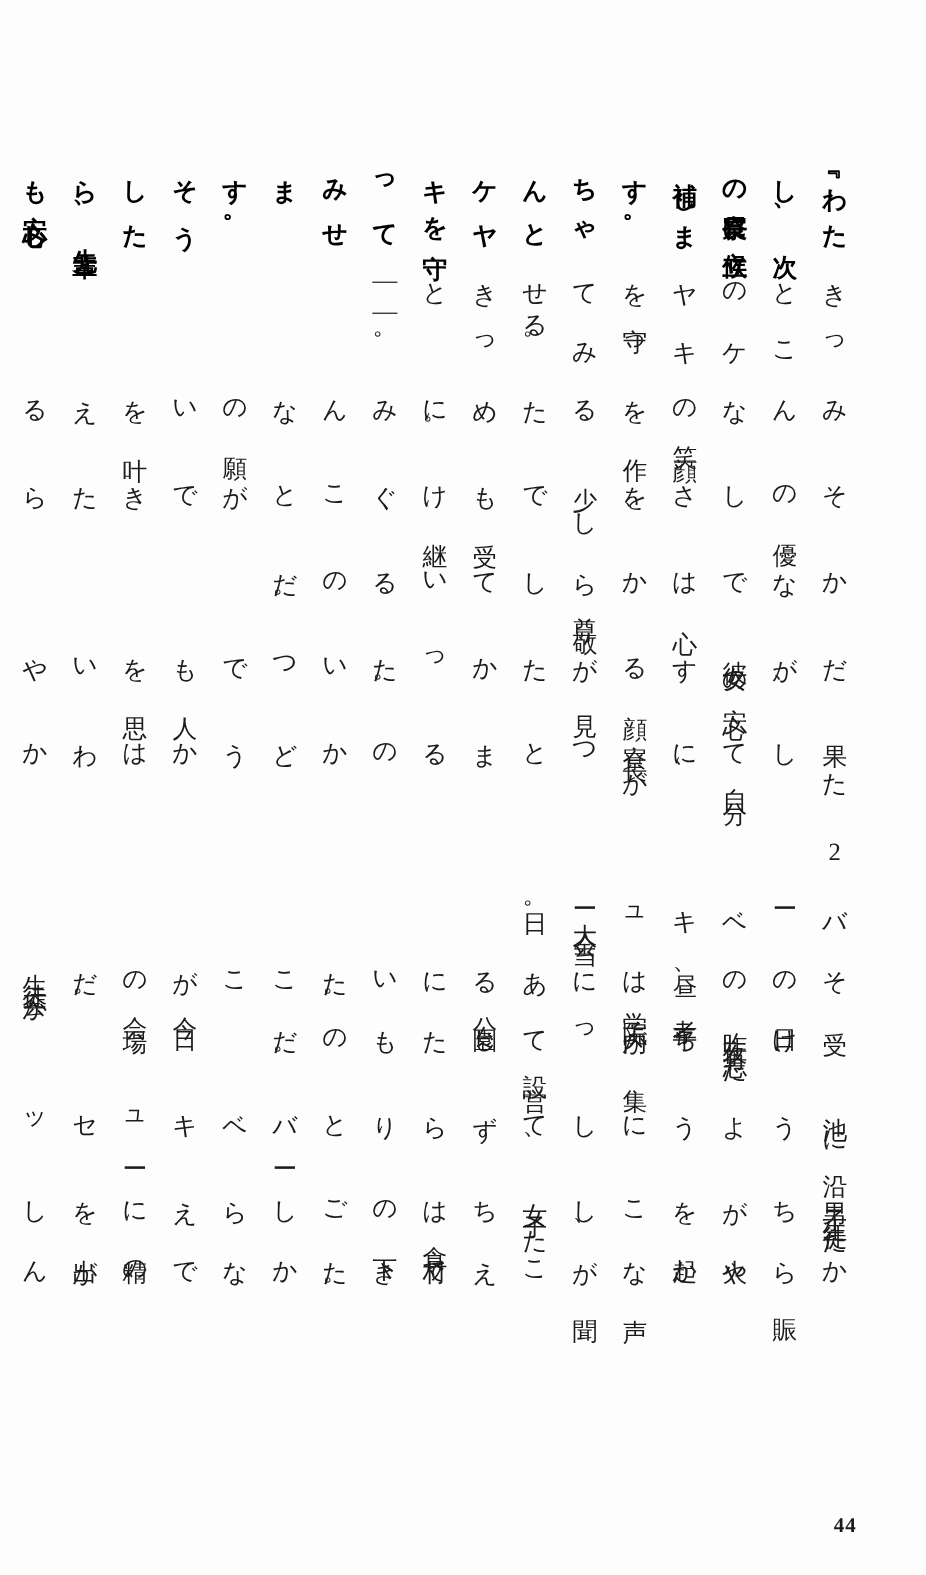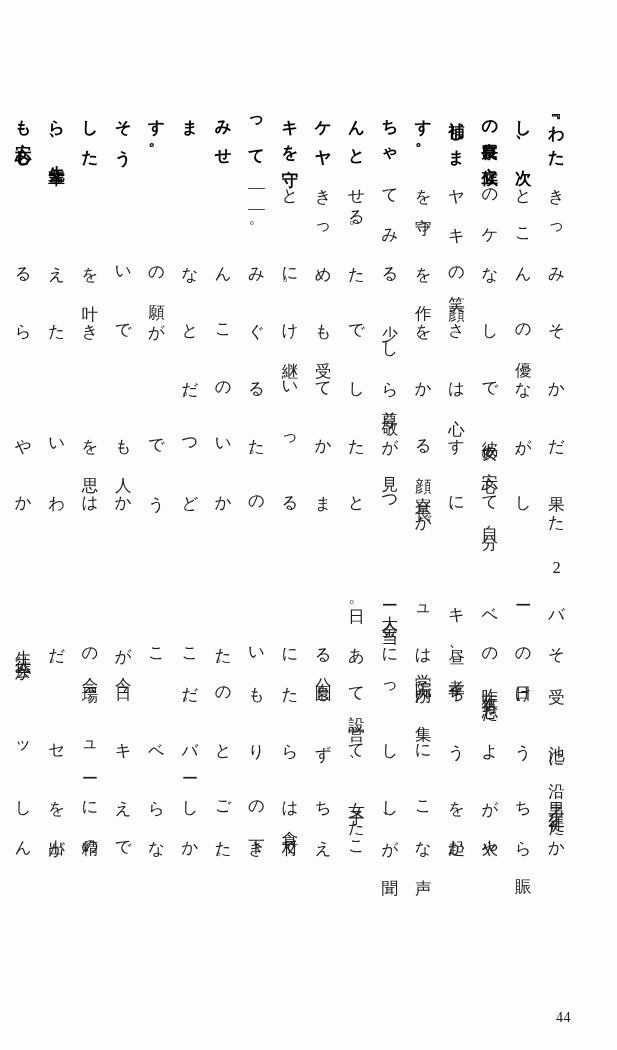--- a/index.html
+++ b/index.html
@@ -70,20 +70,21 @@
   }
 
   #page-number {
     position: absolute;
     right: 46px;
     bottom: 24px;
     font-size: 14px;
     letter-spacing: 0.04em;
     color: #1b1b1b;
     font-family: "Liberation Serif", "DejaVu Serif", serif;
+    font-weight: bold;
   }
 </style>
 </head>
 <body>
 
 <div id="page">
 
   <div id="text-block">
 
     <div class="para bold">『わたし、次の寮長に立候補します。ちゃんとケヤキを守ってみせます。そうしたら、先輩も安心して卒業できますよね？』</div>

